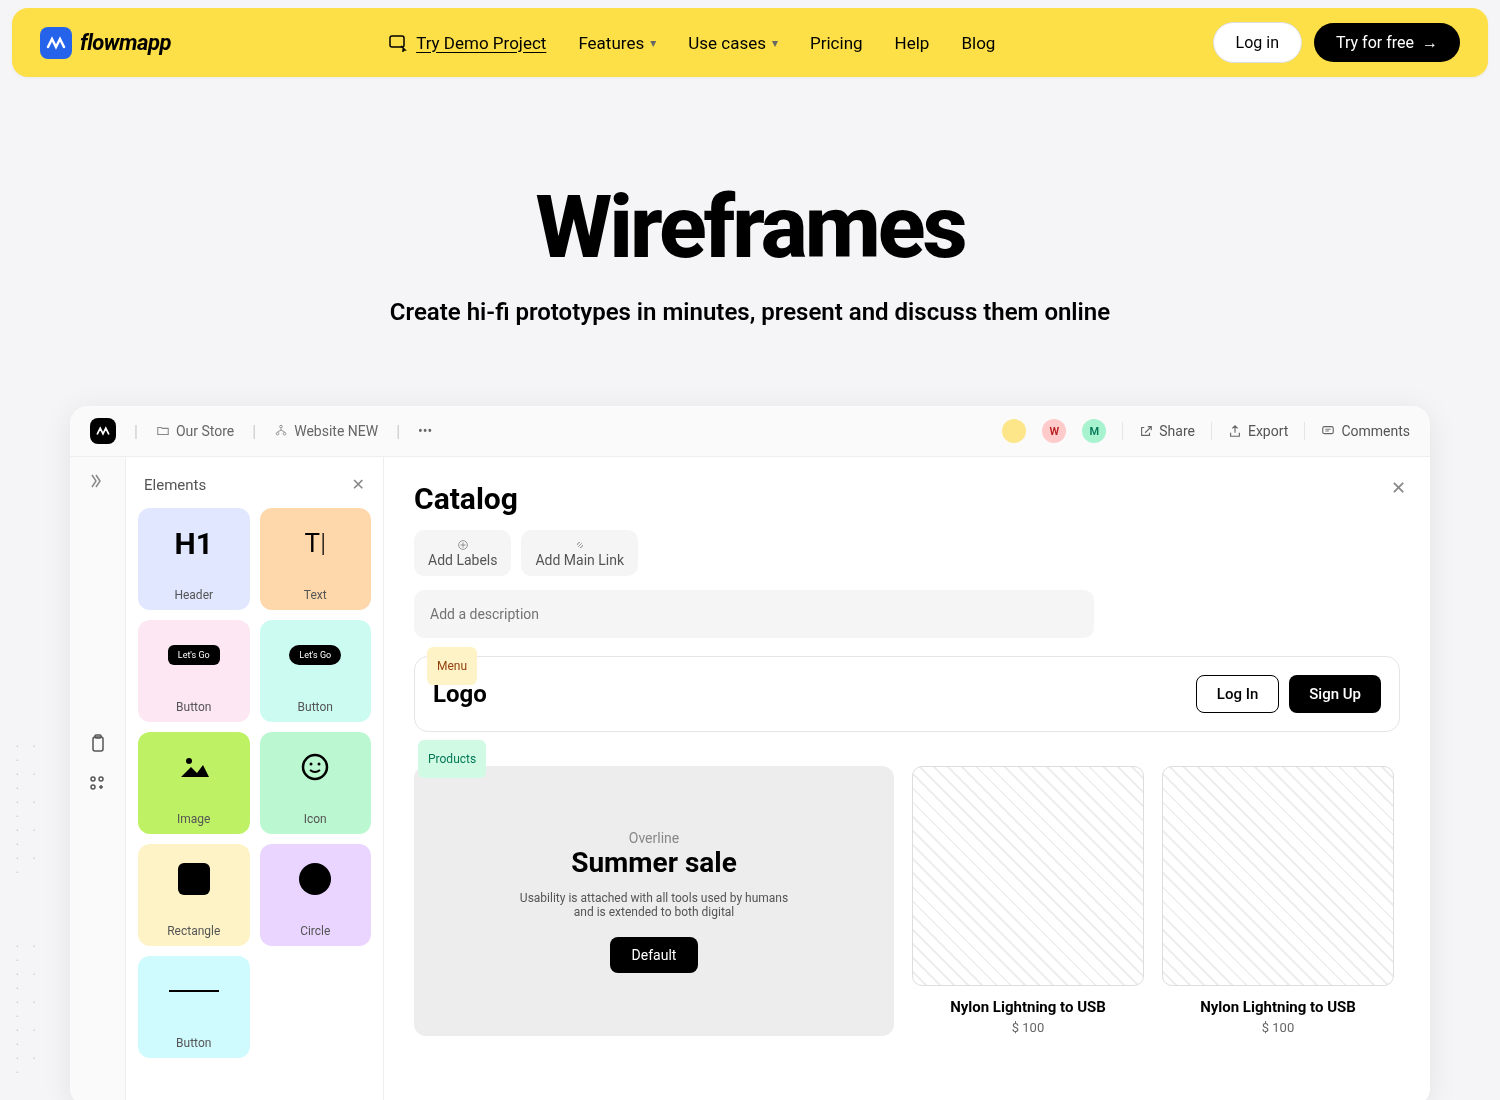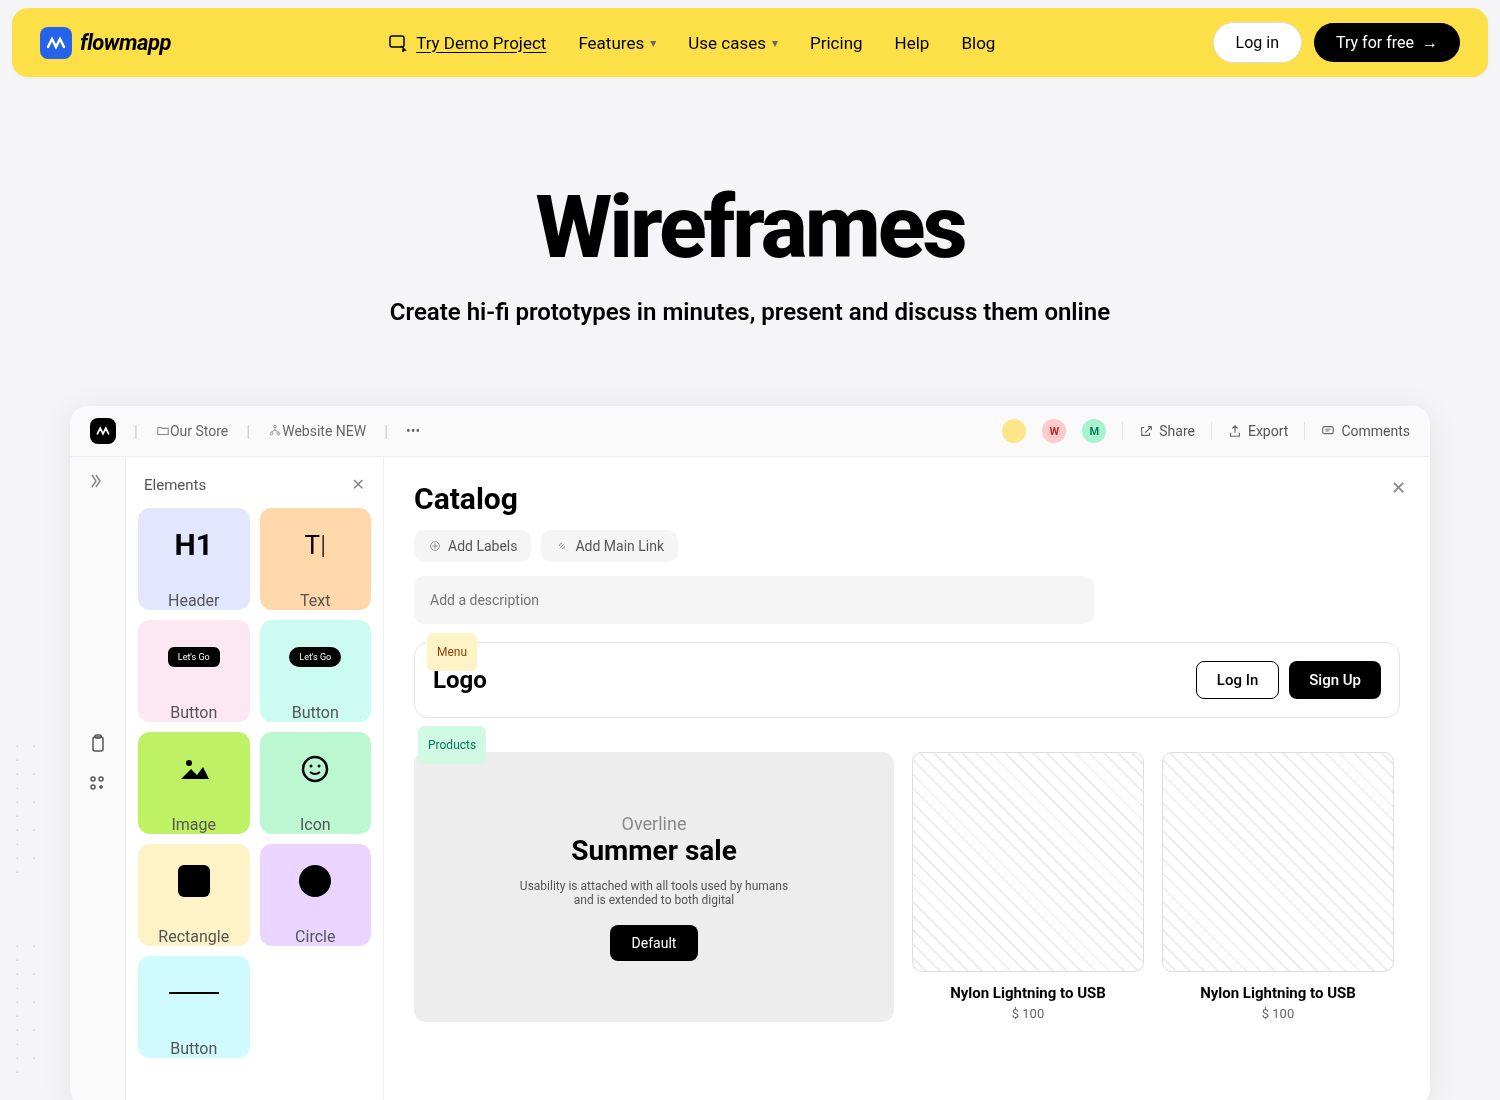--- a/index.html
+++ b/index.html
@@ -21,21 +21,21 @@
 
 
 .hero { text-align: center; padding: 90px 20px 50px; }
 .hero-title { font-size: 88px; font-weight: 800; letter-spacing: -3px; color: #000; }
 .hero-sub { font-size: 24px; font-weight: 600; color: #000; margin-top: 20px; }
 
 
 .app-window { background: #fafafa; border-radius: 18px; margin: 30px 70px 0; box-shadow: 0 4px 30px rgba(0,0,0,0.08); overflow: hidden; height: 700px; }
 .app-top { display: flex; align-items: center; padding: 12px 20px; gap: 14px; border-bottom: 1px solid #eee; background: #fafafa; }
 .app-logo-sm { width: 26px; height: 26px; background: #000; border-radius: 8px; display: flex; align-items: center; justify-content: center; }
-.crumb { font-size: 14px; color: #666; display: flex; align-items: center; }
+.crumb { font-size: 14px; color: #666; display: flex; align-items: center; gap: 6px; }
 .crumb-sep { color: #ccc; margin: 0 4px; }
 .app-top-right { margin-left: auto; display: flex; align-items: center; gap: 16px; }
 .avatar { width: 24px; height: 24px; border-radius: 50%; }
 .av1 { background: #fde68a; }
 .av2 { background: #fecaca; display:flex;align-items:center;justify-content:center;font-size:11px;color:#b91c1c;font-weight:600; }
 .av3 { background: #a7f3d0; display:flex;align-items:center;justify-content:center;font-size:11px;color:#047857;font-weight:600; }
 .top-action { font-size: 14px; color: #555; display: flex; align-items: center; gap: 6px; cursor: pointer; }
 .sep { width: 1px; height: 18px; background: #e5e5e5; }
 
 
@@ -44,21 +44,21 @@
 .rail-mid { margin-top: auto; margin-bottom: auto; display: flex; flex-direction: column; gap: 20px; transform: translateY(-40px); }
 .rail-ico { width: 20px; height: 20px; color: #666; cursor: pointer; }
 
 .side-panel { width: 258px; background: #fff; border-right: 1px solid #eee; padding: 14px 12px; overflow-y: auto; }
 .side-head { display: flex; justify-content: space-between; align-items: center; padding: 4px 6px 14px; }
 .side-title { font-size: 15px; color: #555; }
 .close-x { cursor: pointer; color: #888; font-size: 16px; }
 .el-grid { display: grid; grid-template-columns: 1fr 1fr; gap: 10px; }
 .el-card { border-radius: 12px; height: 102px; display: flex; flex-direction: column; align-items: center; justify-content: space-between; gap: 10px; cursor: pointer; position: relative; }
 .el-card .vis { flex: 1; display: flex; align-items: center; justify-content: center; width: 100%; }
-.el-card .lab { font-size: 16px; color: #555; }
+.el-card .lab { font-size: 12px; color: #555; padding-bottom: 8px; }
 .c-header { background: #e0e7ff; }
 .c-text { background: #fed7aa; }
 .c-btn1 { background: #fce7f3; }
 .c-btn2 { background: #ccfbf1; }
 .c-image { background: #bef264; }
 .c-icon { background: #bbf7d0; }
 .c-rect { background: #fef3c7; }
 .c-circle { background: #e9d5ff; }
 .c-input { background: #d1fae5; }
 .c-btn3 { background: #cffafe; }
@@ -71,35 +71,35 @@
 .circle-shape { width: 32px; height: 32px; background: #000; border-radius: 50%; }
 .input-shape { width: 58px; height: 18px; border: 2px solid #000; border-radius: 4px; display:flex;align-items:center;padding-left:4px; }
 .input-shape::before { content:'|'; font-size: 11px; }
 .line-shape { width: 50px; height: 2px; background: #000; }
 
 
 .canvas { flex: 1; background: #fff; padding: 24px 30px; position: relative; overflow: hidden; }
 .canvas-close { position: absolute; top: 20px; right: 24px; color: #888; cursor: pointer; font-size: 18px; }
 .canvas-title { font-size: 30px; font-weight: 700; margin-bottom: 14px; color: #000; }
 .chip-row { display: flex; gap: 10px; margin-bottom: 14px; }
-.chip { background: #f5f5f5; border-radius: 10px; padding: 8px 14px; font-size: 14px; color: #555; display: flex; align-items: center; gap: 6px; cursor: pointer; }
+.chip { background: #f5f5f5; border-radius: 10px; padding: 8px 14px; font-size: 14px; color: #555; display: flex; align-items: center; cursor: pointer; flex-direction: column; }
 .desc-box { background: #f5f5f5; border-radius: 10px; padding: 16px; font-size: 14px; color: #737373; width: 680px; }
 
 .wf-section { border: 1px solid #e5e5e5; border-radius: 14px; margin-top: 18px; padding: 12px 18px 18px; position: relative; }
 .wf-tag { position: absolute; top: -10px; left: 12px; background: #fef3c7; color: #92400e; font-size: 12px; padding: 12px 10px; border-radius: 6px; }
 .wf-tag.green { background: #d1fae5; color: #047857; }
 .menu-row { display: flex; align-items: center; justify-content: space-between; padding-top: 6px; }
 .logo-wf { font-size: 24px; font-weight: 700; }
 .menu-btns { display: flex; gap: 10px; }
 .btn-outline { border: 1.5px solid #000; background: #fff; padding: 9px 20px; border-radius: 8px; font-size: 15px; font-weight: 500; cursor: pointer; }
 .btn-solid { border: none; background: #000; color: #fff; padding: 9px 20px; border-radius: 8px; font-size: 15px; font-weight: 500; cursor: pointer; }
 
 .prod-row { display: flex; gap: 18px; padding-top: 8px; overflow: hidden; }
 .hero-card { background: #ededed; border-radius: 12px; width: 480px; height: 270px; display: flex; flex-direction: column; align-items: center; justify-content: center; flex-shrink: 0; }
-.overline { font-size: 18px; color: #888; }
+.overline { font-size: 14px; color: #888; }
 .hero-h { font-size: 28px; font-weight: 700; margin-bottom: 12px; }
 .hero-p { font-size: 12px; color: #555; text-align: center; max-width: 280px; margin-bottom: 18px; }
 .btn-default { background: #000; color: #fff; border: none; padding: 10px 22px; border-radius: 8px; font-size: 14px; cursor: pointer; }
 .prod-card { width: 232px; flex-shrink: 0; }
 .prod-img { width: 100%; height: 220px; border: 1px solid #ddd; border-radius: 10px; background: repeating-linear-gradient(45deg, #fff, #fff 8px, #eee 8px, #eee 10px); }
 .prod-name { font-size: 15px; font-weight: 700; text-align: center; margin-top: 12px; }
 .prod-price { font-size: 13px; color: #666; text-align: center; margin-top: 4px; }
 
 .dots-pattern { position: absolute; left: 16px; width: 40px; color: #ccc; font-size: 8px; letter-spacing: 6px; line-height: 14px; }
 .dots1 { top: 740px; }

